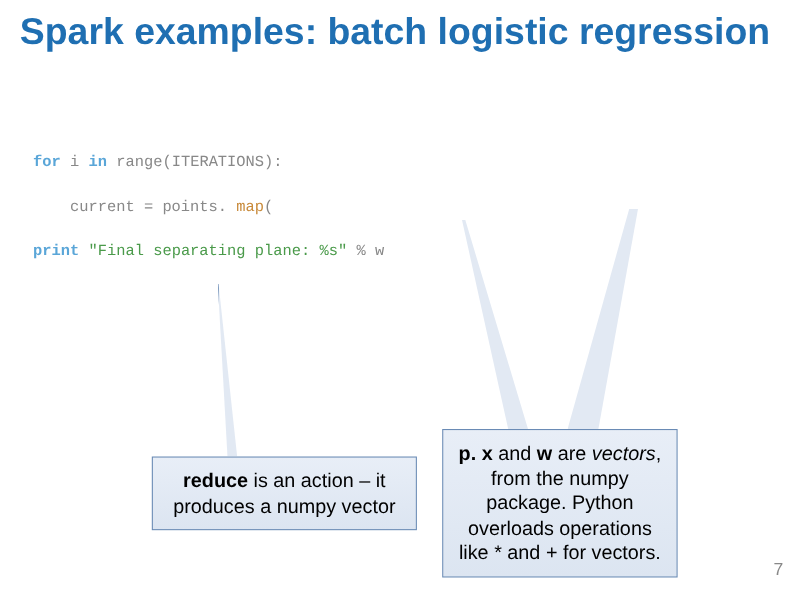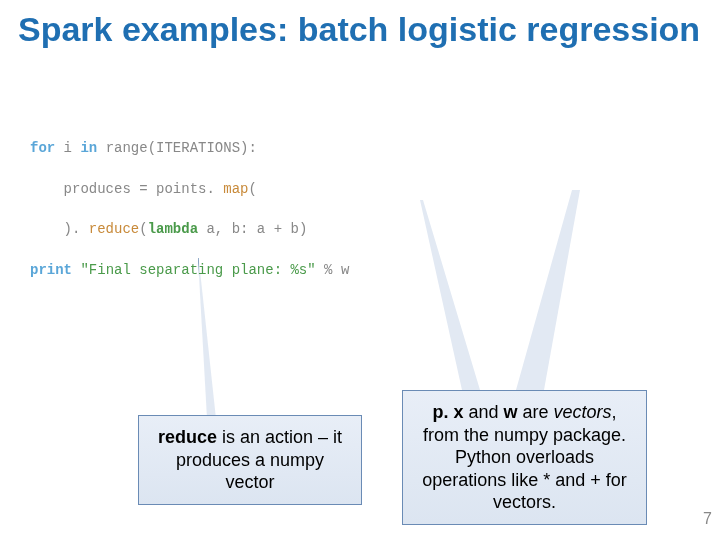--- a/index.html
+++ b/index.html
@@ -41,26 +41,26 @@
     border: 1px solid #6a8bb5;
     padding: 10px 12px;
     font-size: 18px;
     line-height: 1.25;
     text-align: center;
     color: #000;
   }
   .callout-left {
     left: 138px;
     top: 415px;
-    width: 224px;
+    width: 241px;
   }
   .callout-right {
     left: 402px;
     top: 390px;
-    width: 245px;
+    width: 214px;
   }
   
   .arrow-left-tail {
     position: absolute;
     background: #ffffff;
     left: 198px;
     top: 258px;
     width: 22px;
     height: 157px;
     clip-path: polygon(40% 100%, 80% 100%, 3% 0%, 0% 0%);
@@ -100,22 +100,21 @@
 <body>
 
 <div class="title">Spark examples: batch logistic regression</div>
 
 <div class="arrow-left-tail"></div>
 <div class="arrow-r1"></div>
 <div class="arrow-r2"></div>
 
 <div class="code-block">
 <span class="code-line"><span class="kw">for</span><span class="txt"> i </span><span class="kw">in</span><span class="txt"> range(ITERATIONS):</span></span>
-<span class="code-line"><span class="txt">    produces = points. </span><span class="method">map</span><span class="txt">(</span></span>
-<span class="code-line"><span class="txt">    ). </span><span class="method">reduce</span><span class="txt">(</span><span class="lambda">lambda</span><span class="txt"> a, b: a + b)</span></span>
+<span class="code-line"><span class="txt">    current = points. </span><span class="method">map</span><span class="txt">(</span></span>
 <span class="code-line"><span class="kw">print</span><span class="txt"> </span><span class="comment">"Final separating plane: %s"</span><span class="txt"> % w</span></span>
 </div>
 
 <div class="callout callout-left">
   <span class="bold">reduce</span><span> is an action – it produces a numpy vector</span>
 </div>
 
 <div class="callout callout-right">
   <span class="bold">p. x</span><span> and </span><span class="bold">w</span><span> are </span><span class="ital">vectors</span><span>, from the numpy package.  Python overloads operations like * and + for vectors.</span>
 </div>

